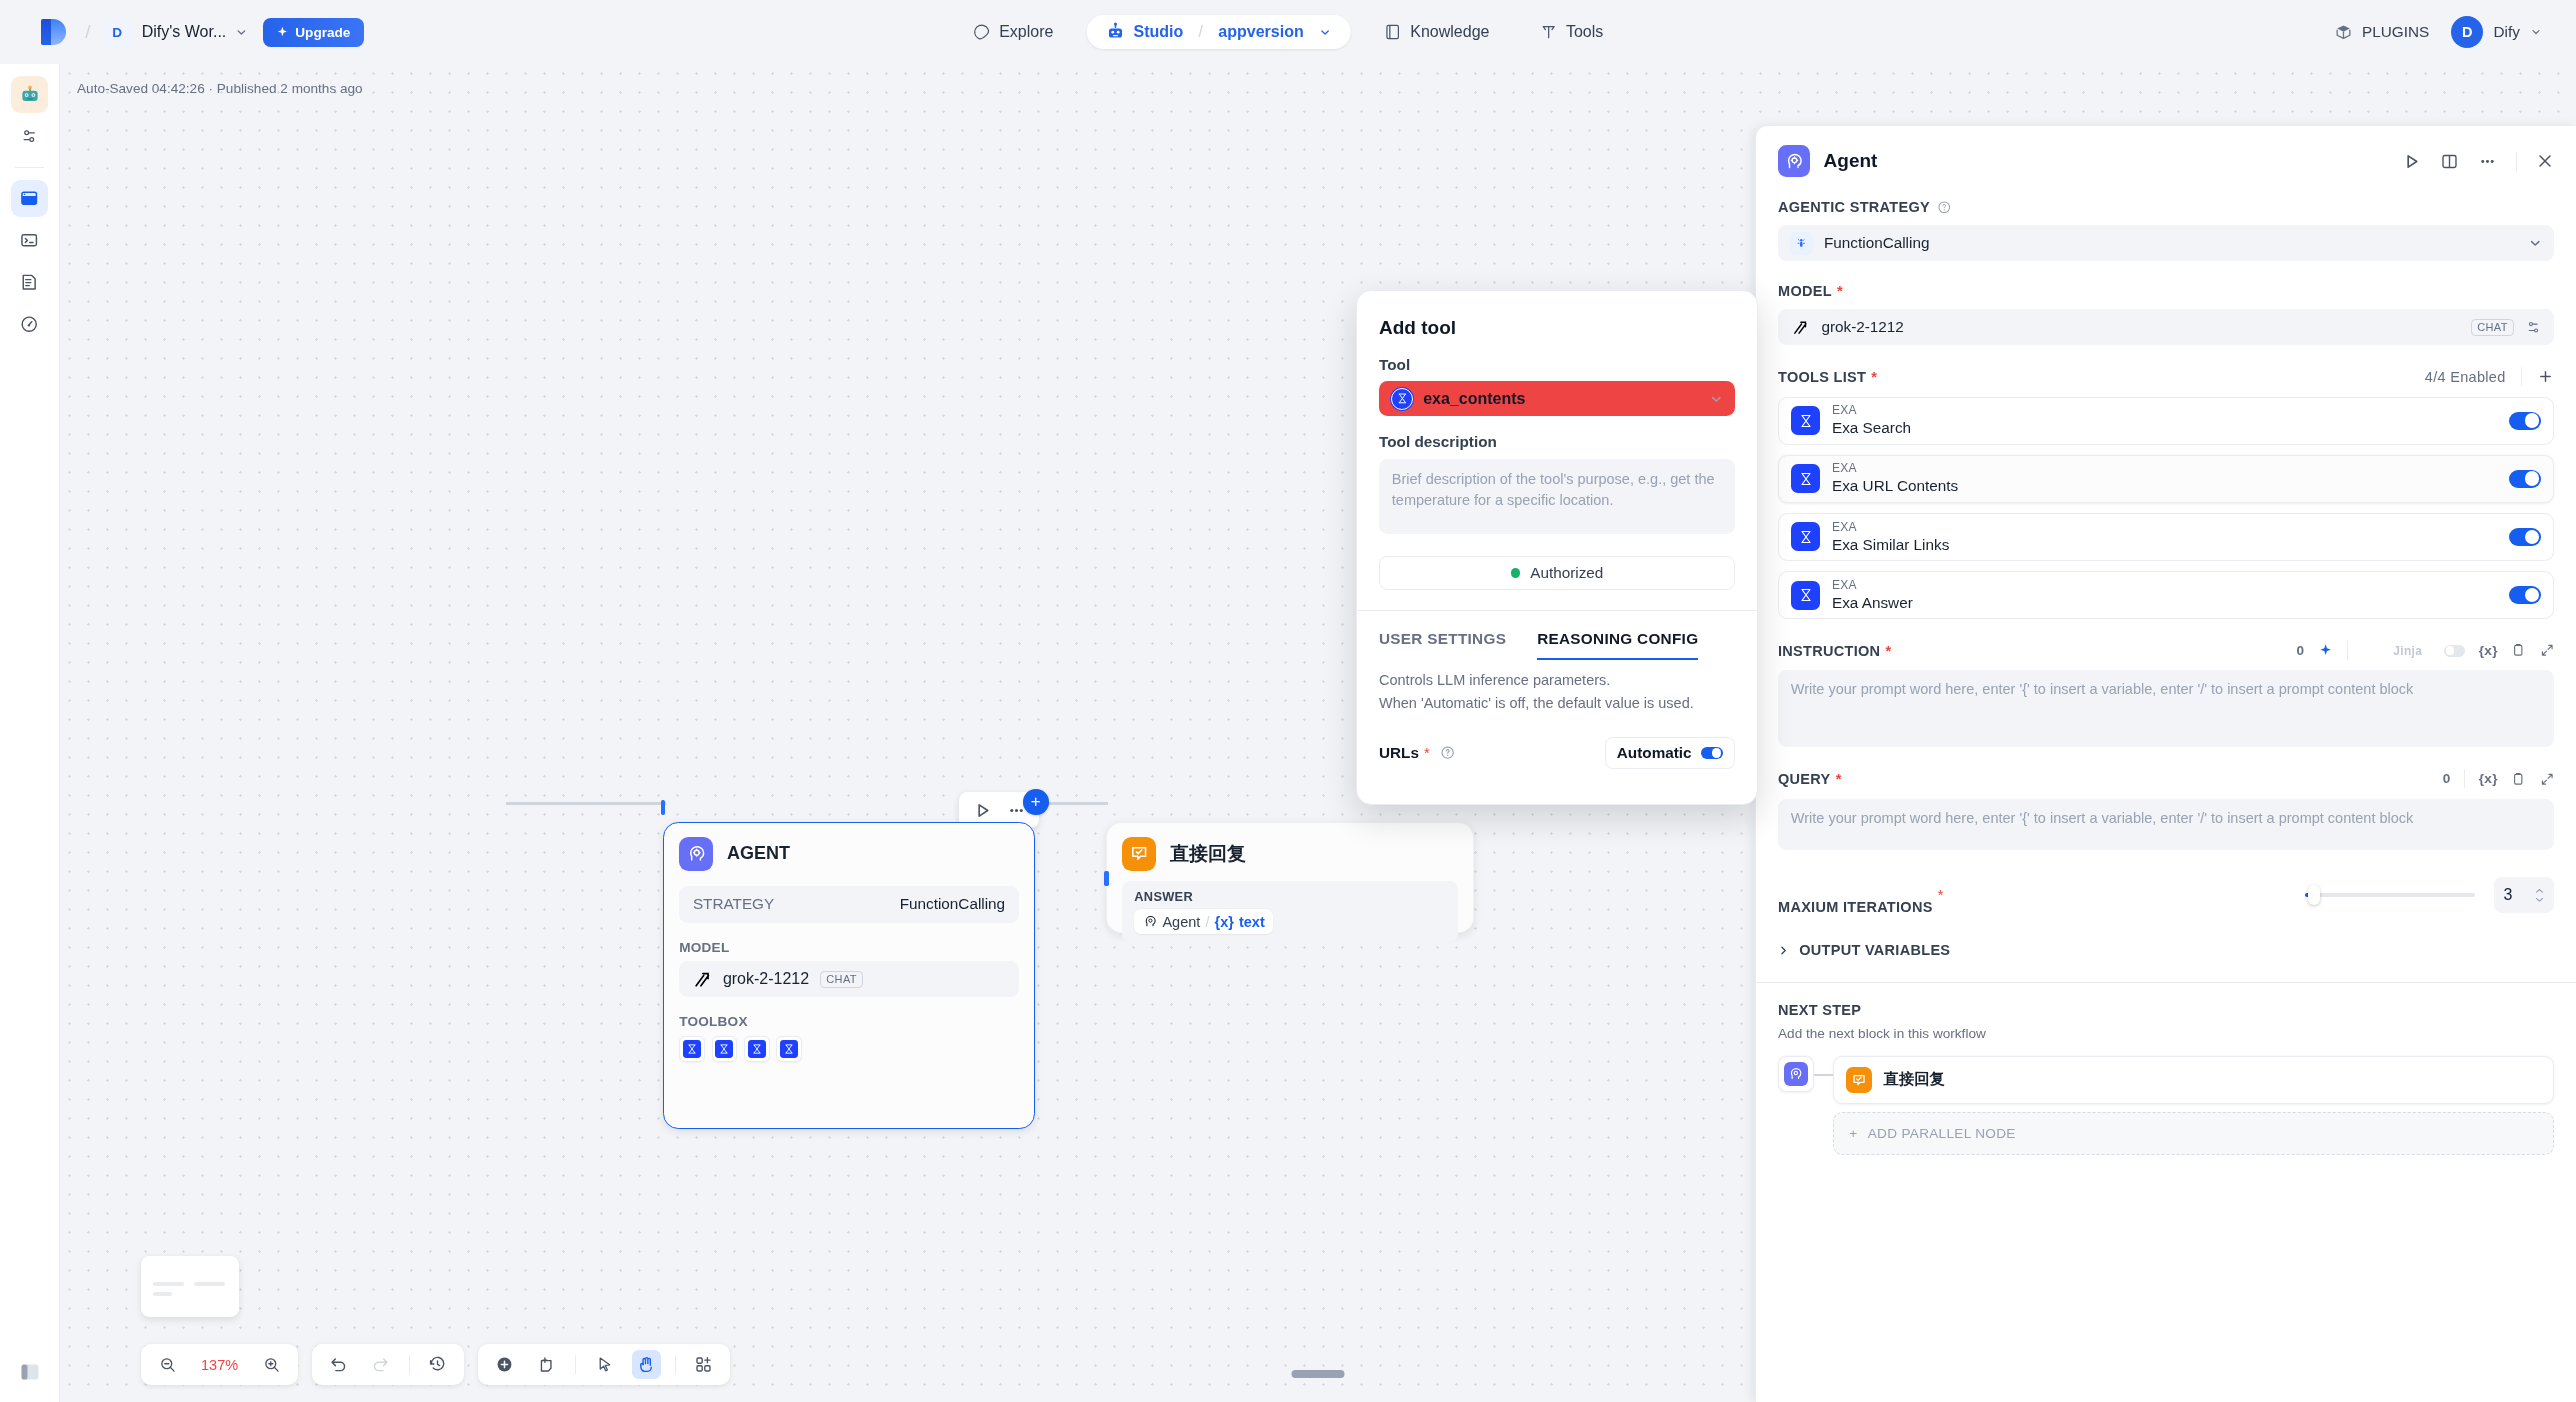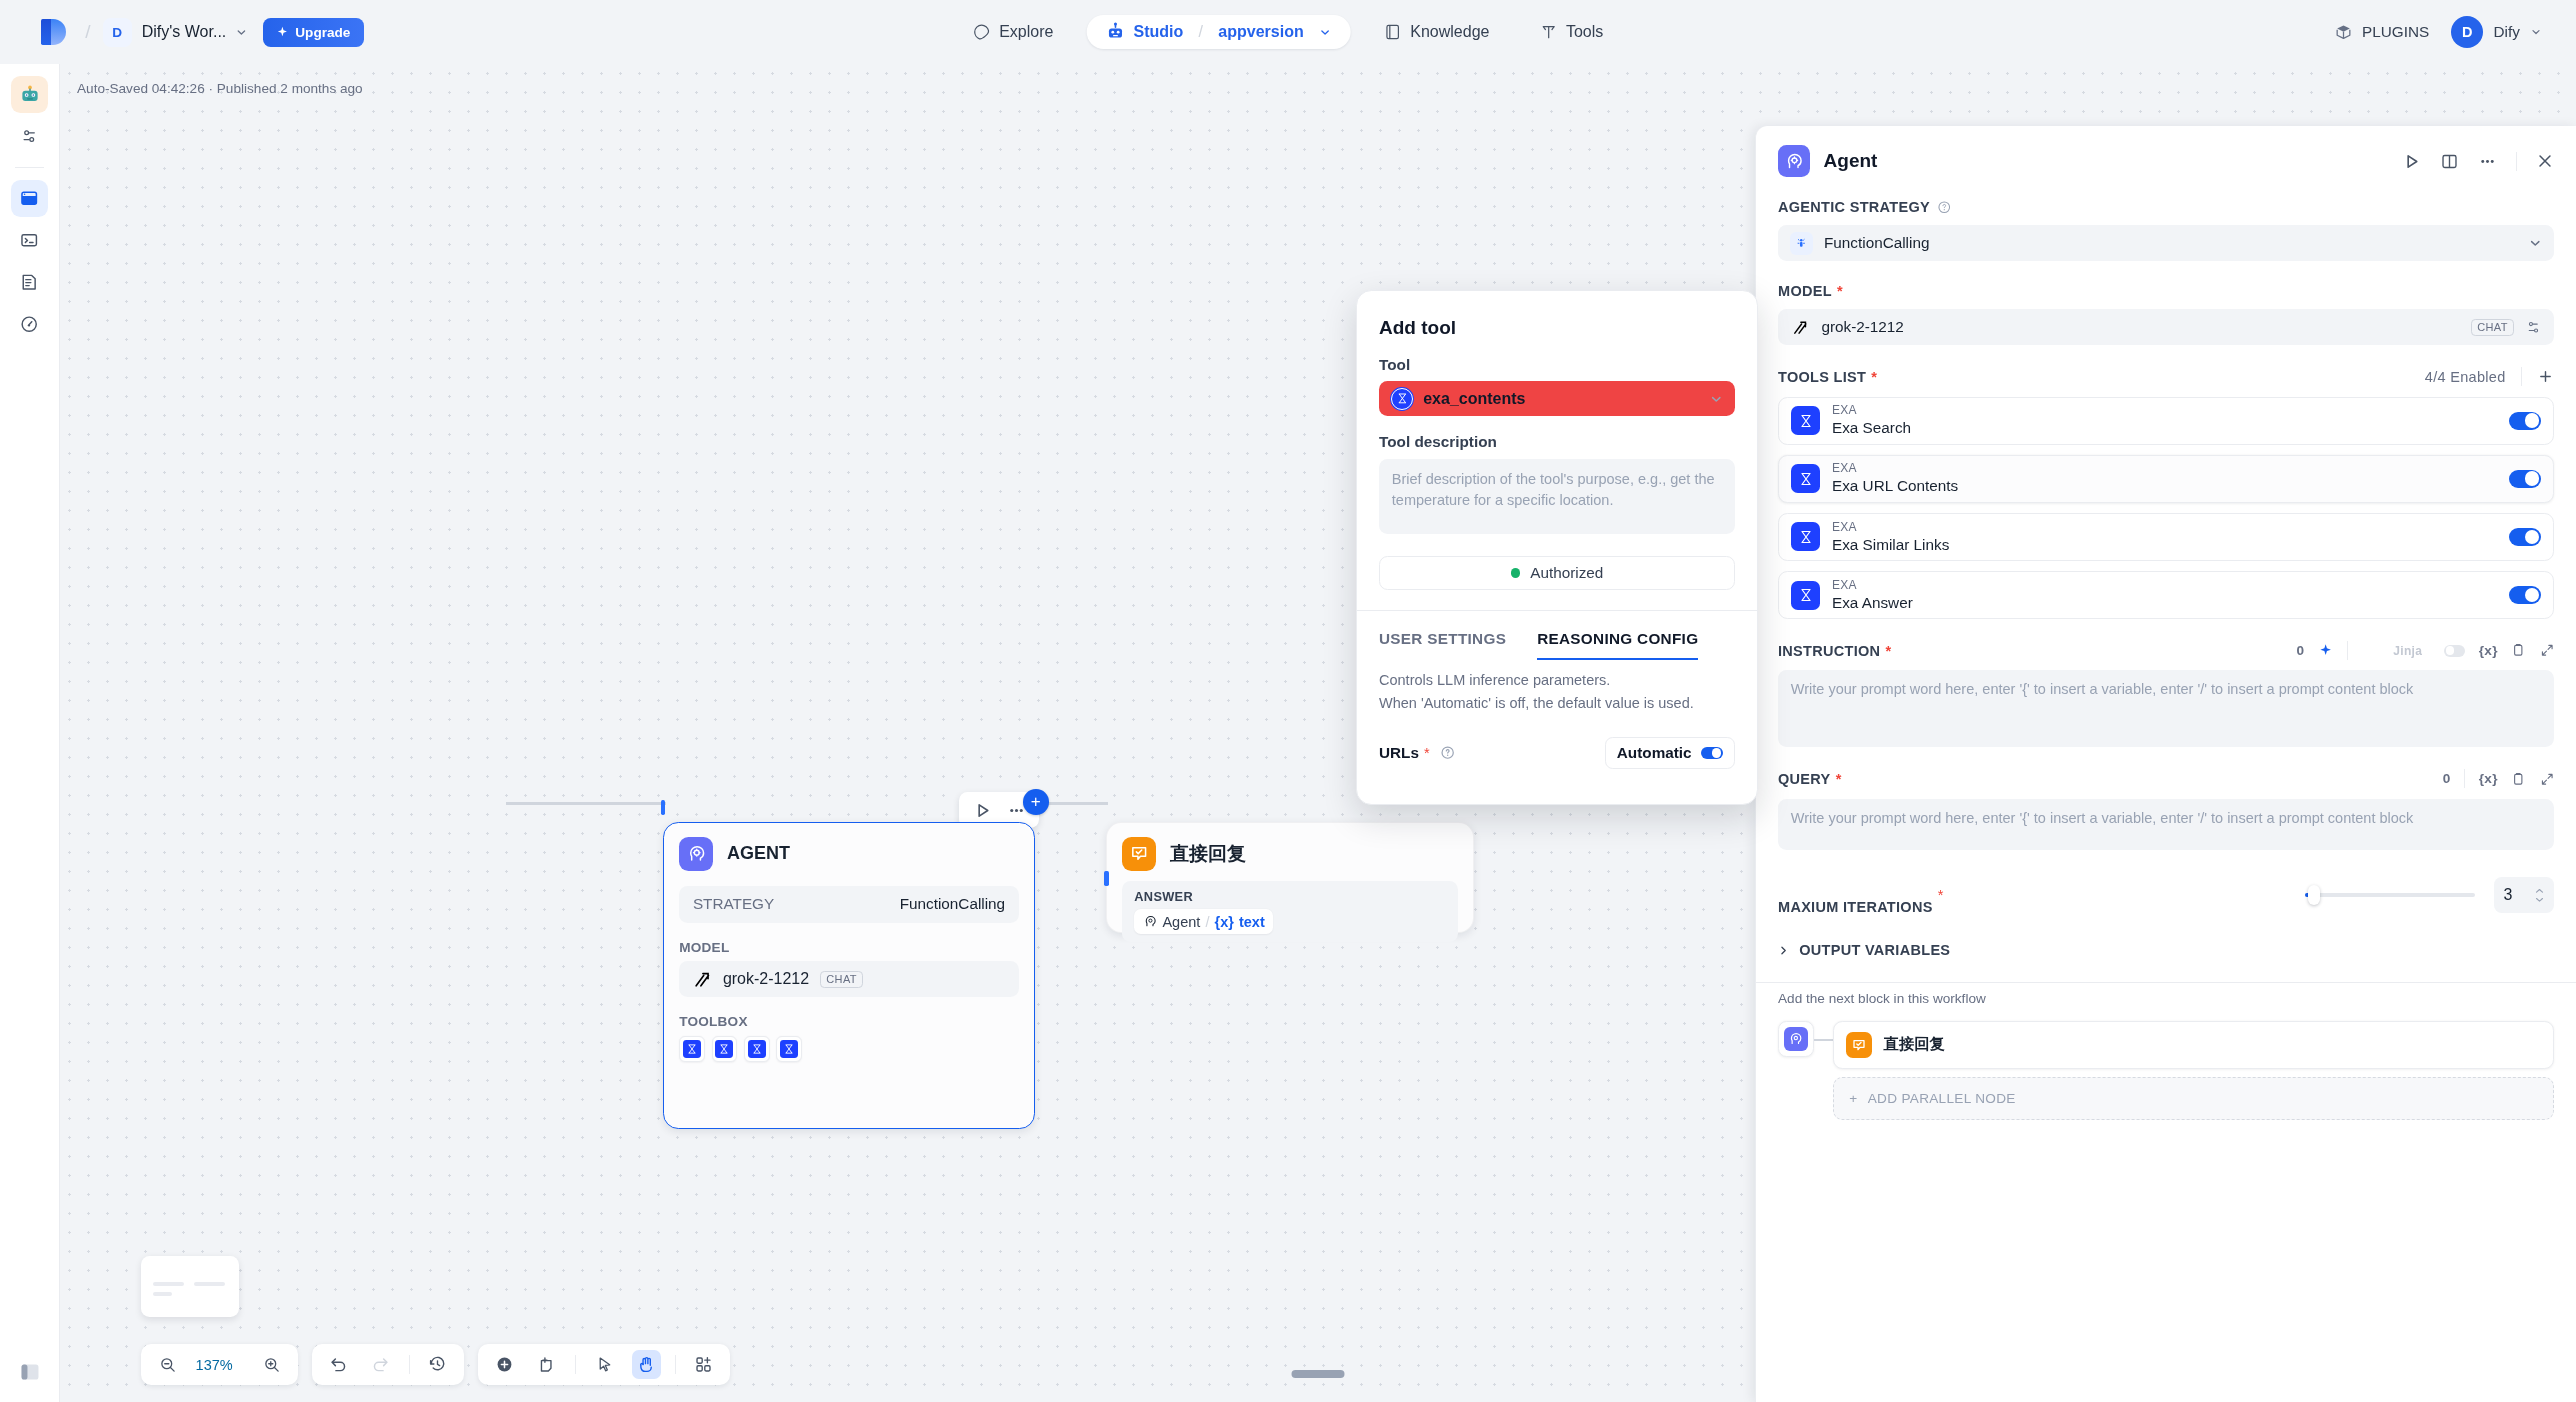--- a/index.html
+++ b/index.html
@@ -159,21 +159,21 @@
   
   .minimap{
     position:absolute;left:81px;bottom:85px;width:98px;height:61px;background:#fff;border-radius:8.5px;
     box-shadow:0 2.6px 7.7px rgba(16,24,40,.1);
   }
   .mm-a{position:absolute;left:12px;top:25.6px;width:31px;height:4.3px;background:#e9ebf0;border-radius:2.6px;}
   .mm-b{position:absolute;left:12px;top:36px;width:19px;height:4.3px;background:#e9ebf0;border-radius:2.6px;}
   .mm-c{position:absolute;left:53px;top:25.6px;width:31px;height:4.3px;background:#e9ebf0;border-radius:2.6px;}
   .bottom-bar{position:absolute;left:81px;bottom:17px;display:flex;align-items:center;gap:13.6px;}
   .bgroup{height:41px;background:#fff;border-radius:10.2px;display:flex;align-items:center;padding:0 12px;gap:13.6px;box-shadow:0 1.7px 5.1px rgba(16,24,40,.08);}
-  .bgroup .zoomval{font-size:14.5px;color:#0369a1;min-width:48px;}
+  .bgroup .zoomval{font-size:14.5px;color:#ef4444;min-width:48px;text-align:center;}
   .bico{width:29px;height:29px;display:flex;align-items:center;justify-content:center;border-radius:6.8px;cursor:pointer;color:#495465;}
   .bico.on{background:#d8e5ff;color:#155eef;}
   .bico.dis{color:#d0d5dd;}
   .scroll-pill{position:absolute;left:50%;transform:translateX(-50%);bottom:24px;width:53px;height:7.7px;background:#98a2b3;border-radius:4.3px;}
 
   
   .popup{
     position:absolute; left:1356px; top:290px; width:402px; height:515px;
     background:#fff; border-radius:15.3px; box-shadow:0 12px 34px rgba(16,24,40,.16);
     border:0.9px solid #eaecf0; z-index:30;
@@ -978,20 +978,21 @@
       <span>
           <svg width="11" height="11" viewBox="0 0 14 14" fill="none">
             <path d="M5 2.8L9.2 7 5 11.2" stroke="#354052" stroke-width="1.6" stroke-linecap="round" stroke-linejoin="round"></path>
           </svg>
         </span>
       <span>OUTPUT VARIABLES</span>
     </div>
 
     <div class="rp-div"></div>
 
+    <div class="ns-title">NEXT STEP</div>
     <div class="ns-sub">Add the next block in this workflow</div>
     <div class="ns-row">
       <div class="ns-badge">
         <span class="inner">
             <svg width="15.3" height="15.3" viewBox="0 0 24 24" fill="none">
               <path d="M16.5 19.5v-2.2c2.2-1.1 3.6-3.3 3.6-5.9 0-4-3.3-7.2-7.4-7.2-4 0-7.3 3.2-7.3 7.2 0 1.4.4 2.7 1.1 3.8v4.3" stroke="#fff" stroke-width="1.9" stroke-linecap="round" stroke-linejoin="round"></path>
               <circle cx="12.3" cy="11" r="2.6" stroke="#fff" stroke-width="1.7"></circle>
             </svg>
           </span>
       </div>

